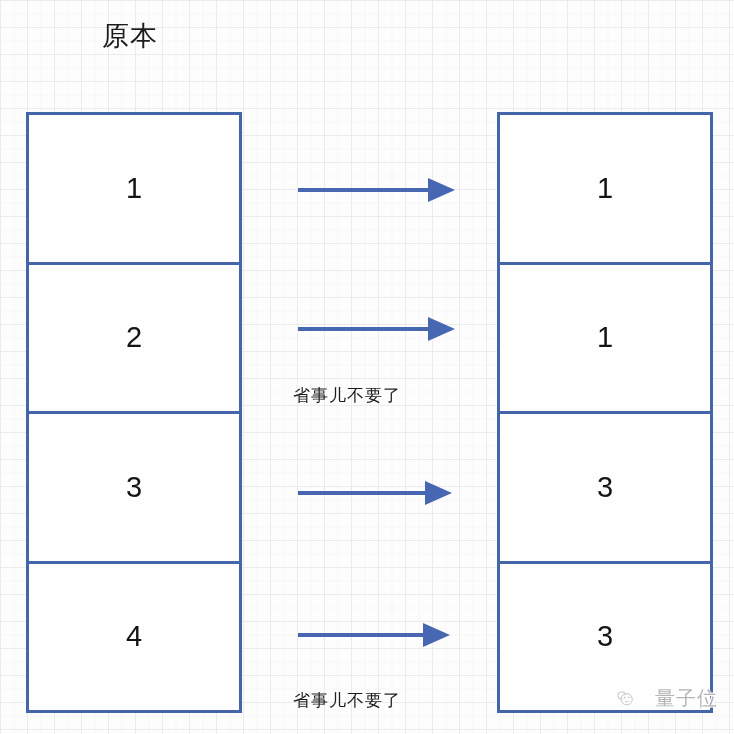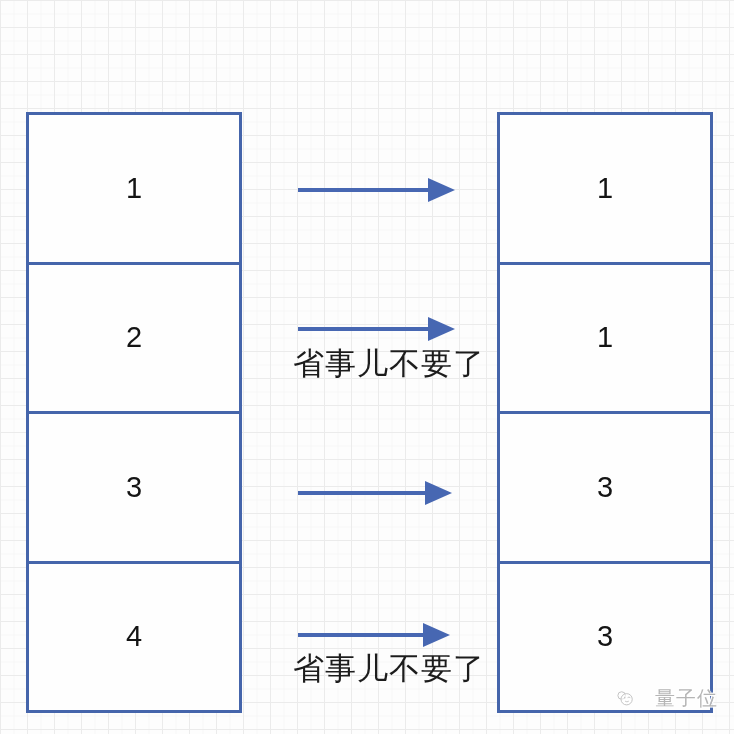--- a/index.html
+++ b/index.html
@@ -28,38 +28,39 @@
   .stack.left-stack{left:26px;}
   .stack.right-stack{left:497px;}
   .cell{
     flex:1;display:flex;align-items:center;justify-content:center;
   }
   .cell + .cell{border-top:3px solid #4565ab;}
   .cell-num{font-size:29px;color:#141414;}
   .arrow-group{position:absolute;left:297px;width:160px;height:30px;}
   .arrow-group svg{display:block;}
   .arrow-label{
-    position:absolute;left:293px;width:170px;text-align:right;
-    font-size:31px;color:#1c1c1c;letter-spacing:1px;white-space:nowrap;
+    position:absolute;left:293px;width:170px;text-align:left;
+    font-size:17px;color:#1c1c1c;letter-spacing:1px;white-space:nowrap;margin-top:41px;
   }
   .watermark{
     position:absolute;left:616px;top:682px;width:102px;height:32px;
     display:flex;align-items:center;gap:19px;
     color:#b5b5b5;
   }
   .watermark-text{
     font-size:20px;letter-spacing:1px;white-space:nowrap;
     text-shadow:0 0 2px #ffffff,1px 1px 0 #ffffff,-1px -1px 0 #ffffff;
   }
 </style>
 </head>
 <body>
 
 <div class="canvas">
 
+  <div class="col-title left">原本</div>
 
   <div class="stack left-stack">
     <div class="cell">
       <span class="cell-num">1</span>
     </div>
     <div class="cell">
       <span class="cell-num">2</span>
     </div>
     <div class="cell">
       <span class="cell-num">3</span>

